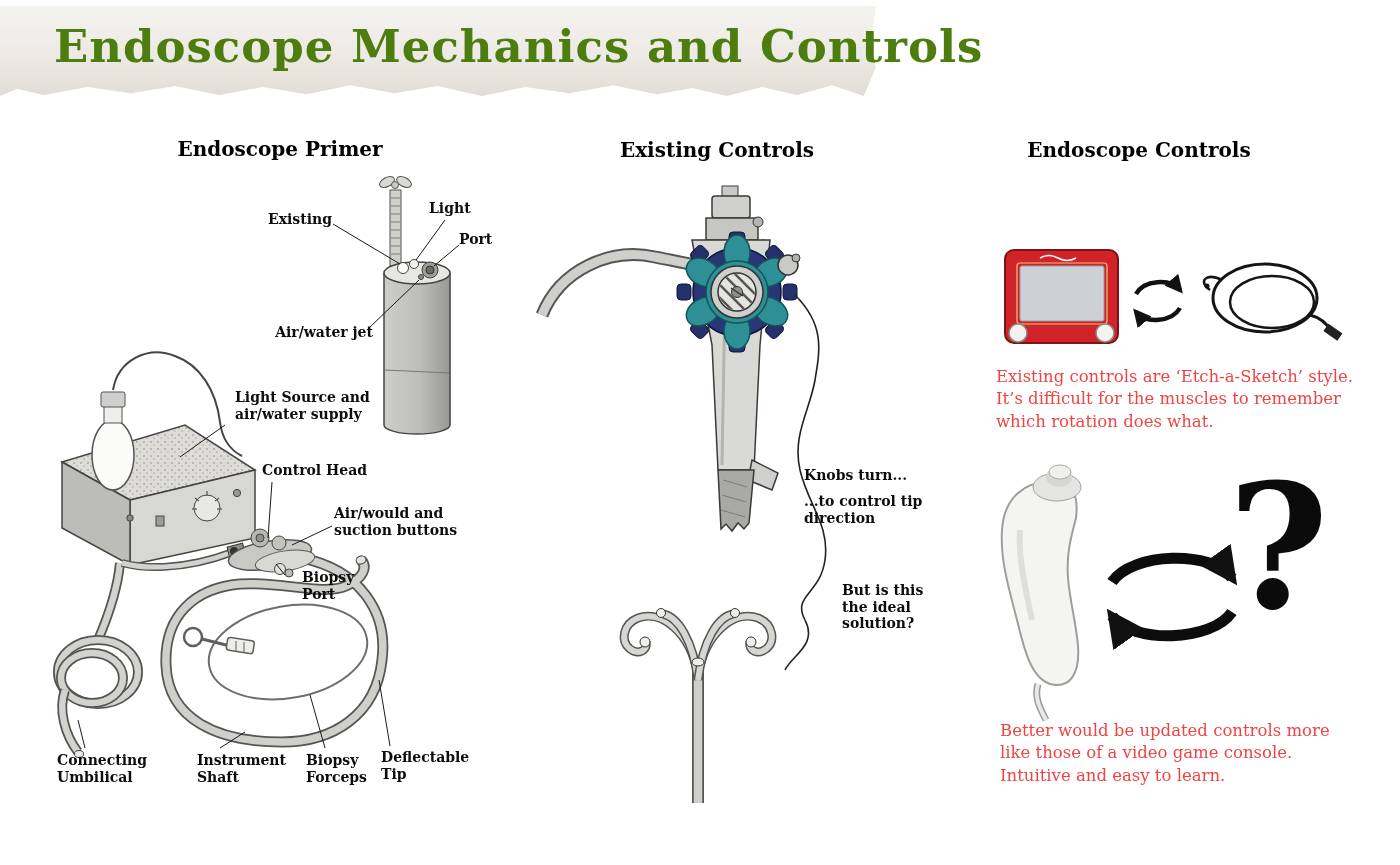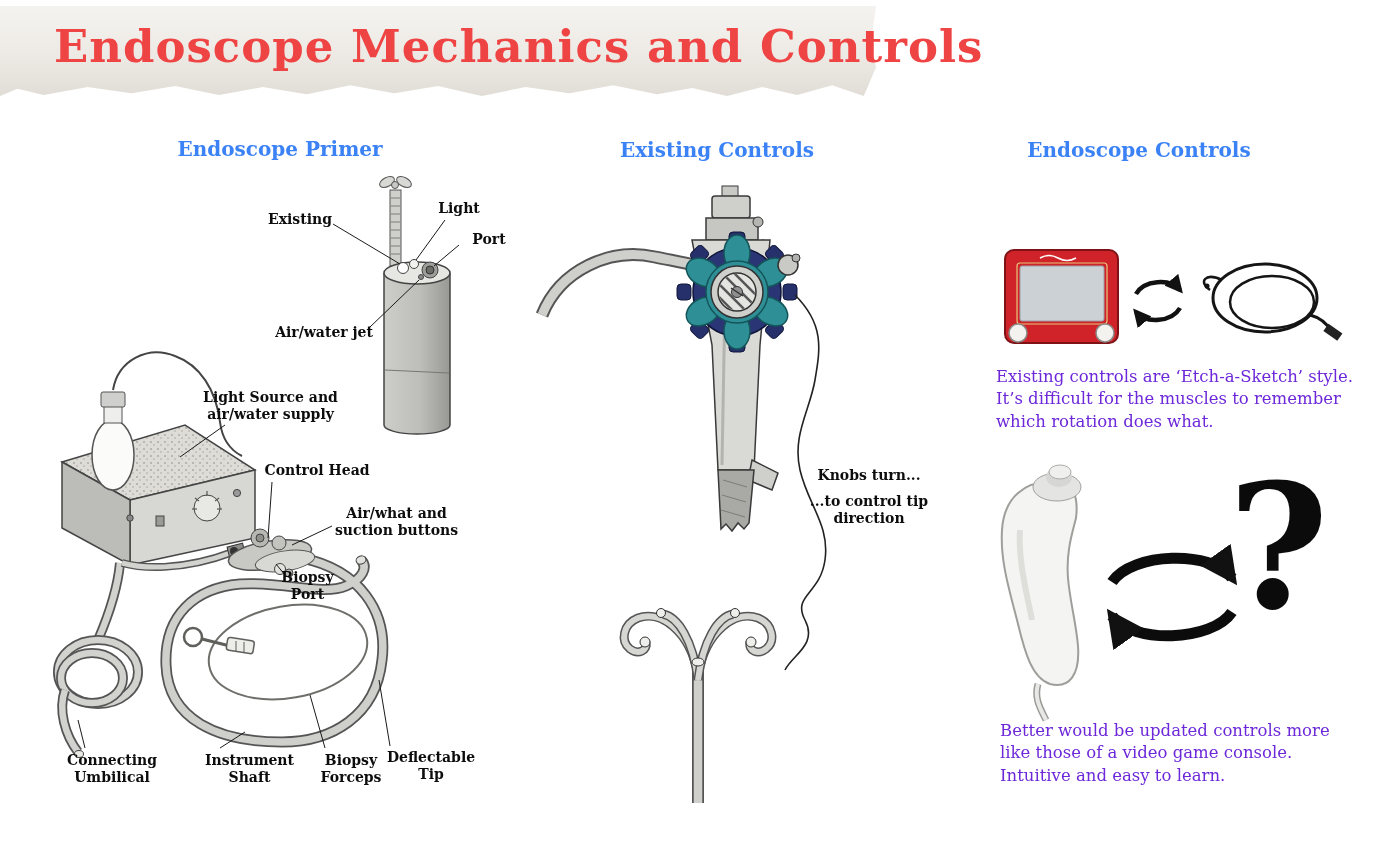--- a/index.html
+++ b/index.html
@@ -3,25 +3,25 @@
 <meta charset="utf-8">
 <style>
   html,body{margin:0;padding:0;background:#fff;}
   #stage{position:relative;width:1400px;height:865px;background:#fff;overflow:hidden;
          font-family:"DejaVu Serif",serif;color:#111;}
   .abs{position:absolute;}
   #torn-strip{left:0;top:6px;width:876px;height:90px;
     background:linear-gradient(180deg,#f5f3f0 0%,#edeae5 55%,#e1ddd6 100%);
     clip-path:polygon(0% 0%,100% 0%,99.4% 42%,100% 68%,98.6% 100%,95% 88%,91% 99%,87% 90%,83% 100%,79% 91%,75% 98%,70% 88%,65% 97%,60% 90%,55% 100%,50% 89%,45% 97%,40% 88%,35% 98%,30% 90%,25% 99%,20% 89%,15% 97%,10% 90%,5% 99%,2% 92%,0% 100%);
     filter:drop-shadow(0 3px 3px rgba(0,0,0,0.22));}
-  #main-title{left:54px;top:20px;font-size:45px;font-weight:bold;letter-spacing:1px;color:#ef4444;white-space:nowrap;}
-  .col-heading{font-size:20px;font-weight:bold;text-align:center;color:#3b82f6;}
-  .lbl{font-size:14px;font-weight:bold;line-height:1.18;color:#0d0d0d;white-space:pre-line;text-align:center;}
-  .lbl.right{text-align:right;} .lbl.center{text-align:center;}
-  .caption{font-size:16.5px;line-height:1.35;color:#6d28d9;}
+  #main-title{left:54px;top:20px;font-size:45px;font-weight:bold;letter-spacing:1px;color:#4d7c0f;white-space:nowrap;}
+  .col-heading{font-size:20px;font-weight:bold;text-align:center;color:#000000;}
+  .lbl{font-size:14px;font-weight:bold;line-height:1.18;color:#0d0d0d;white-space:pre-line;}
+  .lbl.right{text-align:right;} .lbl.center{margin-left:32px;}
+  .caption{font-size:16.5px;line-height:1.35;color:#ef4444;}
   #big-question{left:1228px;top:462px;font-size:172px;font-weight:bold;line-height:1;color:#0b0b0b;}
   svg{display:block;}
 </style>
 </head>
 <body>
 
 <div id="stage">
 
   <div id="torn-strip" class="abs"></div>
   <div id="main-title" class="abs">Endoscope Mechanics and Controls</div>
@@ -154,21 +154,21 @@
     </g>
   </svg>
 
   <div class="abs lbl right" style="left:250px;top:211px;width:82px;">Existing</div>
   <div class="abs lbl" style="left:429px;top:200px;width:60px;">Light</div>
   <div class="abs lbl" style="left:459px;top:231px;width:60px;">Port</div>
   <div class="abs lbl right" style="left:265px;top:324px;width:108px;">Air/water jet</div>
   <div class="abs lbl center" style="left:203px;top:389px;width:135px;">Light Source and
 air/water supply</div>
   <div class="abs lbl" style="left:262px;top:462px;width:110px;">Control Head</div>
-  <div class="abs lbl" style="left:334px;top:505px;width:125px;">Air/what and
+  <div class="abs lbl" style="left:334px;top:505px;width:125px;">Air/would and
 suction buttons</div>
   <div class="abs lbl center" style="left:270px;top:569px;width:75px;">Biopsy
 Port</div>
   <div class="abs lbl" style="left:57px;top:752px;width:110px;">Connecting
 Umbilical</div>
   <div class="abs lbl" style="left:197px;top:752px;width:105px;">Instrument
 Shaft</div>
   <div class="abs lbl" style="left:306px;top:752px;width:90px;">Biopsy
 Forceps</div>
   <div class="abs lbl" style="left:381px;top:749px;width:100px;">Deflectable
@@ -250,20 +250,23 @@
       <circle cx="221" cy="477" r="5" fill="#eeeeeb" stroke="#333"></circle>
       <circle cx="131" cy="448" r="4.5" fill="#eeeeeb" stroke="#333"></circle>
       <circle cx="205" cy="448" r="4.5" fill="#eeeeeb" stroke="#333"></circle>
       <ellipse cx="168" cy="497" rx="6" ry="4" fill="#eeeeeb" stroke="#333"></ellipse>
     </g>
   </svg>
 
   <div class="abs lbl" style="left:804px;top:467px;width:130px;">Knobs turn...</div>
   <div class="abs lbl" style="left:804px;top:493px;width:130px;">...to control tip
 direction</div>
+  <div class="abs lbl center" style="left:810px;top:582px;width:105px;">But is this
+the ideal
+solution?</div>
 
   <svg class="abs" style="left:960px;top:230px;" width="440" height="500" viewBox="0 0 440 500">
     <defs>
       <marker id="ah1" markerUnits="strokeWidth" markerWidth="4" markerHeight="4" refX="3" refY="2" orient="auto">
         <path d="M0,0 L4,2 L0,4 z" fill="#111"></path>
       </marker>
       <marker id="ah2" markerUnits="strokeWidth" markerWidth="3.4" markerHeight="3.4" refX="2.6" refY="1.7" orient="auto">
         <path d="M0,0 L3.4,1.7 L0,3.4 z" fill="#111"></path>
       </marker>
     </defs>

